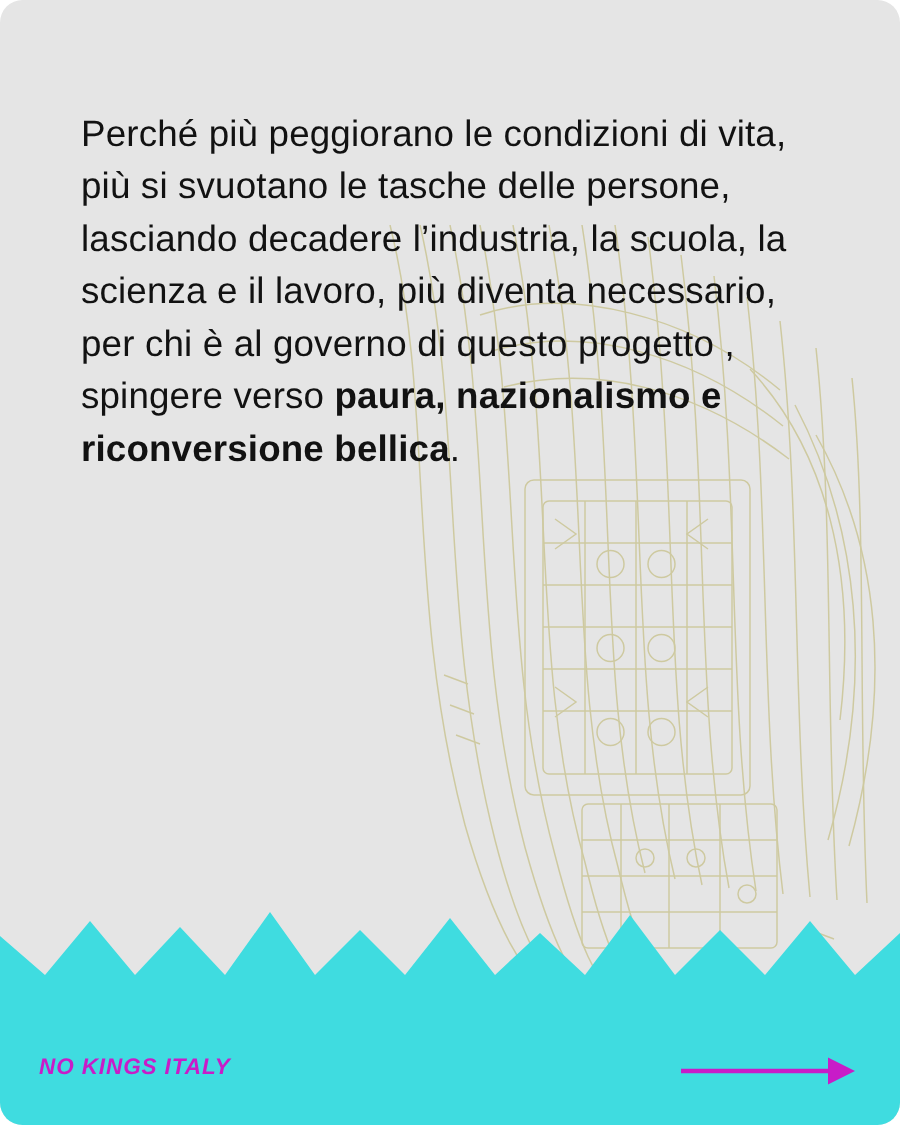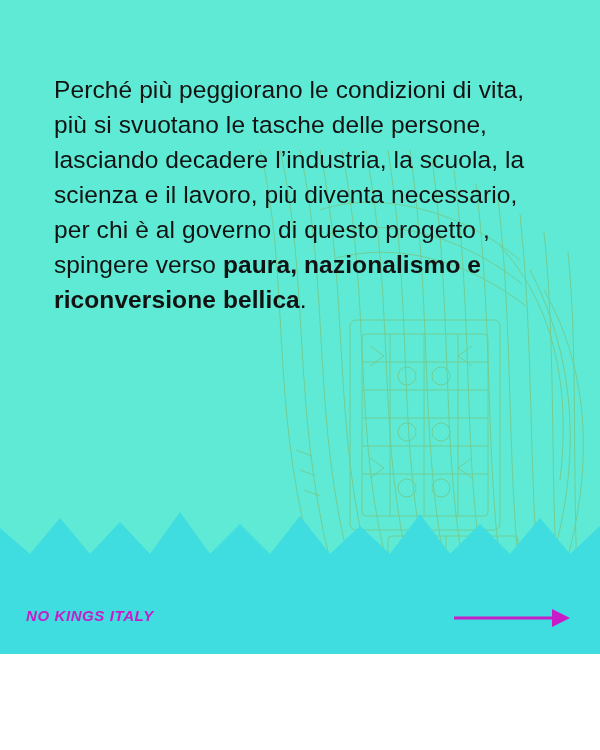--- a/index.html
+++ b/index.html
@@ -8,23 +8,24 @@
   }
   body {
     width: 600px;
     height: 750px;
     font-family: "Liberation Sans", sans-serif;
     overflow: hidden;
   }
   .poster {
     position: relative;
     width: 600px;
-    height: 654px;
-    background: #5eead4;
+    height: 750px;
+    background: #e5e5e5;
     overflow: hidden;
+    border-radius: 15px;
   }
 
   
   .artwork {
     position: absolute;
     left: 200px;
     top: 150px;
     width: 400px;
     height: 520px;
     opacity: 0.30;

